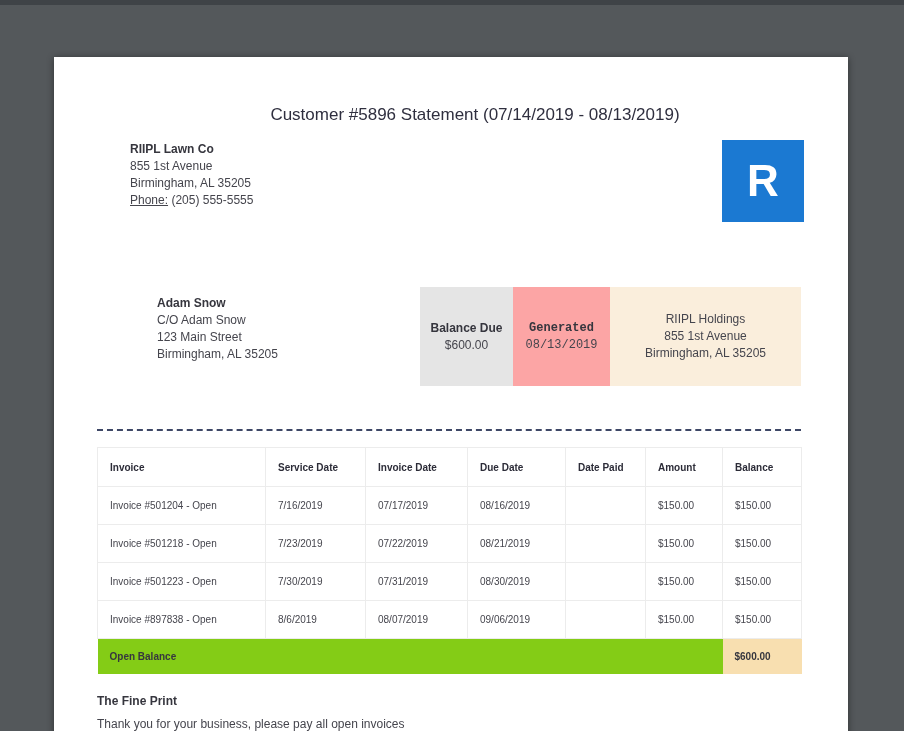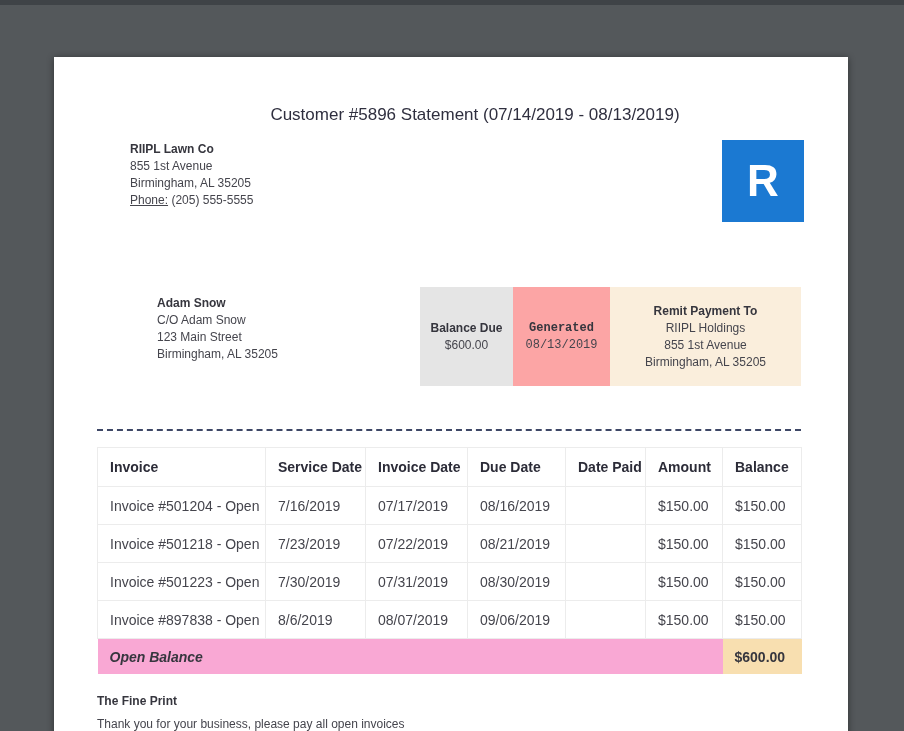--- a/index.html
+++ b/index.html
@@ -99,21 +99,21 @@
     top: 372px;
     width: 704px;
     border-top: 2px dashed #3e4766;
   }
   table.invoices {
     position: absolute;
     left: 43px;
     top: 390px;
     width: 704px;
     border-collapse: collapse;
-    font-size: 14px;
+    font-size: 10px;
     color: #45454d;
     table-layout: fixed;
   }
   table.invoices th, table.invoices td {
     border: 1px solid #ececec;
     padding: 0 0 0 12px;
     text-align: left;
     vertical-align: middle;
     overflow: hidden;
     white-space: nowrap;
@@ -184,21 +184,20 @@
     <div class="summary">
       <div class="panel panel-balance" style="background:#e5e5e5;">
         <div class="lbl">Balance Due</div>
         <div>$600.00</div>
       </div>
       <div class="panel panel-generated" style="background:#fca5a5;font-family:Liberation Mono, monospace;">
         <div class="lbl">Generated</div>
         <div>08/13/2019</div>
       </div>
       <div class="panel panel-remit" style="background:#faeedc;">
-        <div class="lbl">Remit Payment To</div>
         <div>RIIPL Holdings</div>
         <div>855 1st Avenue</div>
         <div>Birmingham, AL 35205</div>
       </div>
     </div>
 
     <div class="divider"></div>
 
     <table class="invoices">
       <colgroup>
@@ -252,21 +251,21 @@
         <tr>
           <td>Invoice #897838 - Open</td>
           <td>8/6/2019</td>
           <td>08/07/2019</td>
           <td>09/06/2019</td>
           <td></td>
           <td>$150.00</td>
           <td>$150.00</td>
         </tr>
         <tr class="footer-row">
-          <td colspan="6" style="background:#f9a8d4;font-style:italic;">Open Balance</td>
+          <td colspan="6" style="background:#84cc16;">Open Balance</td>
           <td style="background:#f8dfb0;">$600.00</td>
         </tr>
       </tbody>
     </table>
 
     <div class="fine-print-heading">The Fine Print</div>
     <div class="fine-print-text">Thank you for your business, please pay all open invoices</div>
 
   </div>
 </div>

